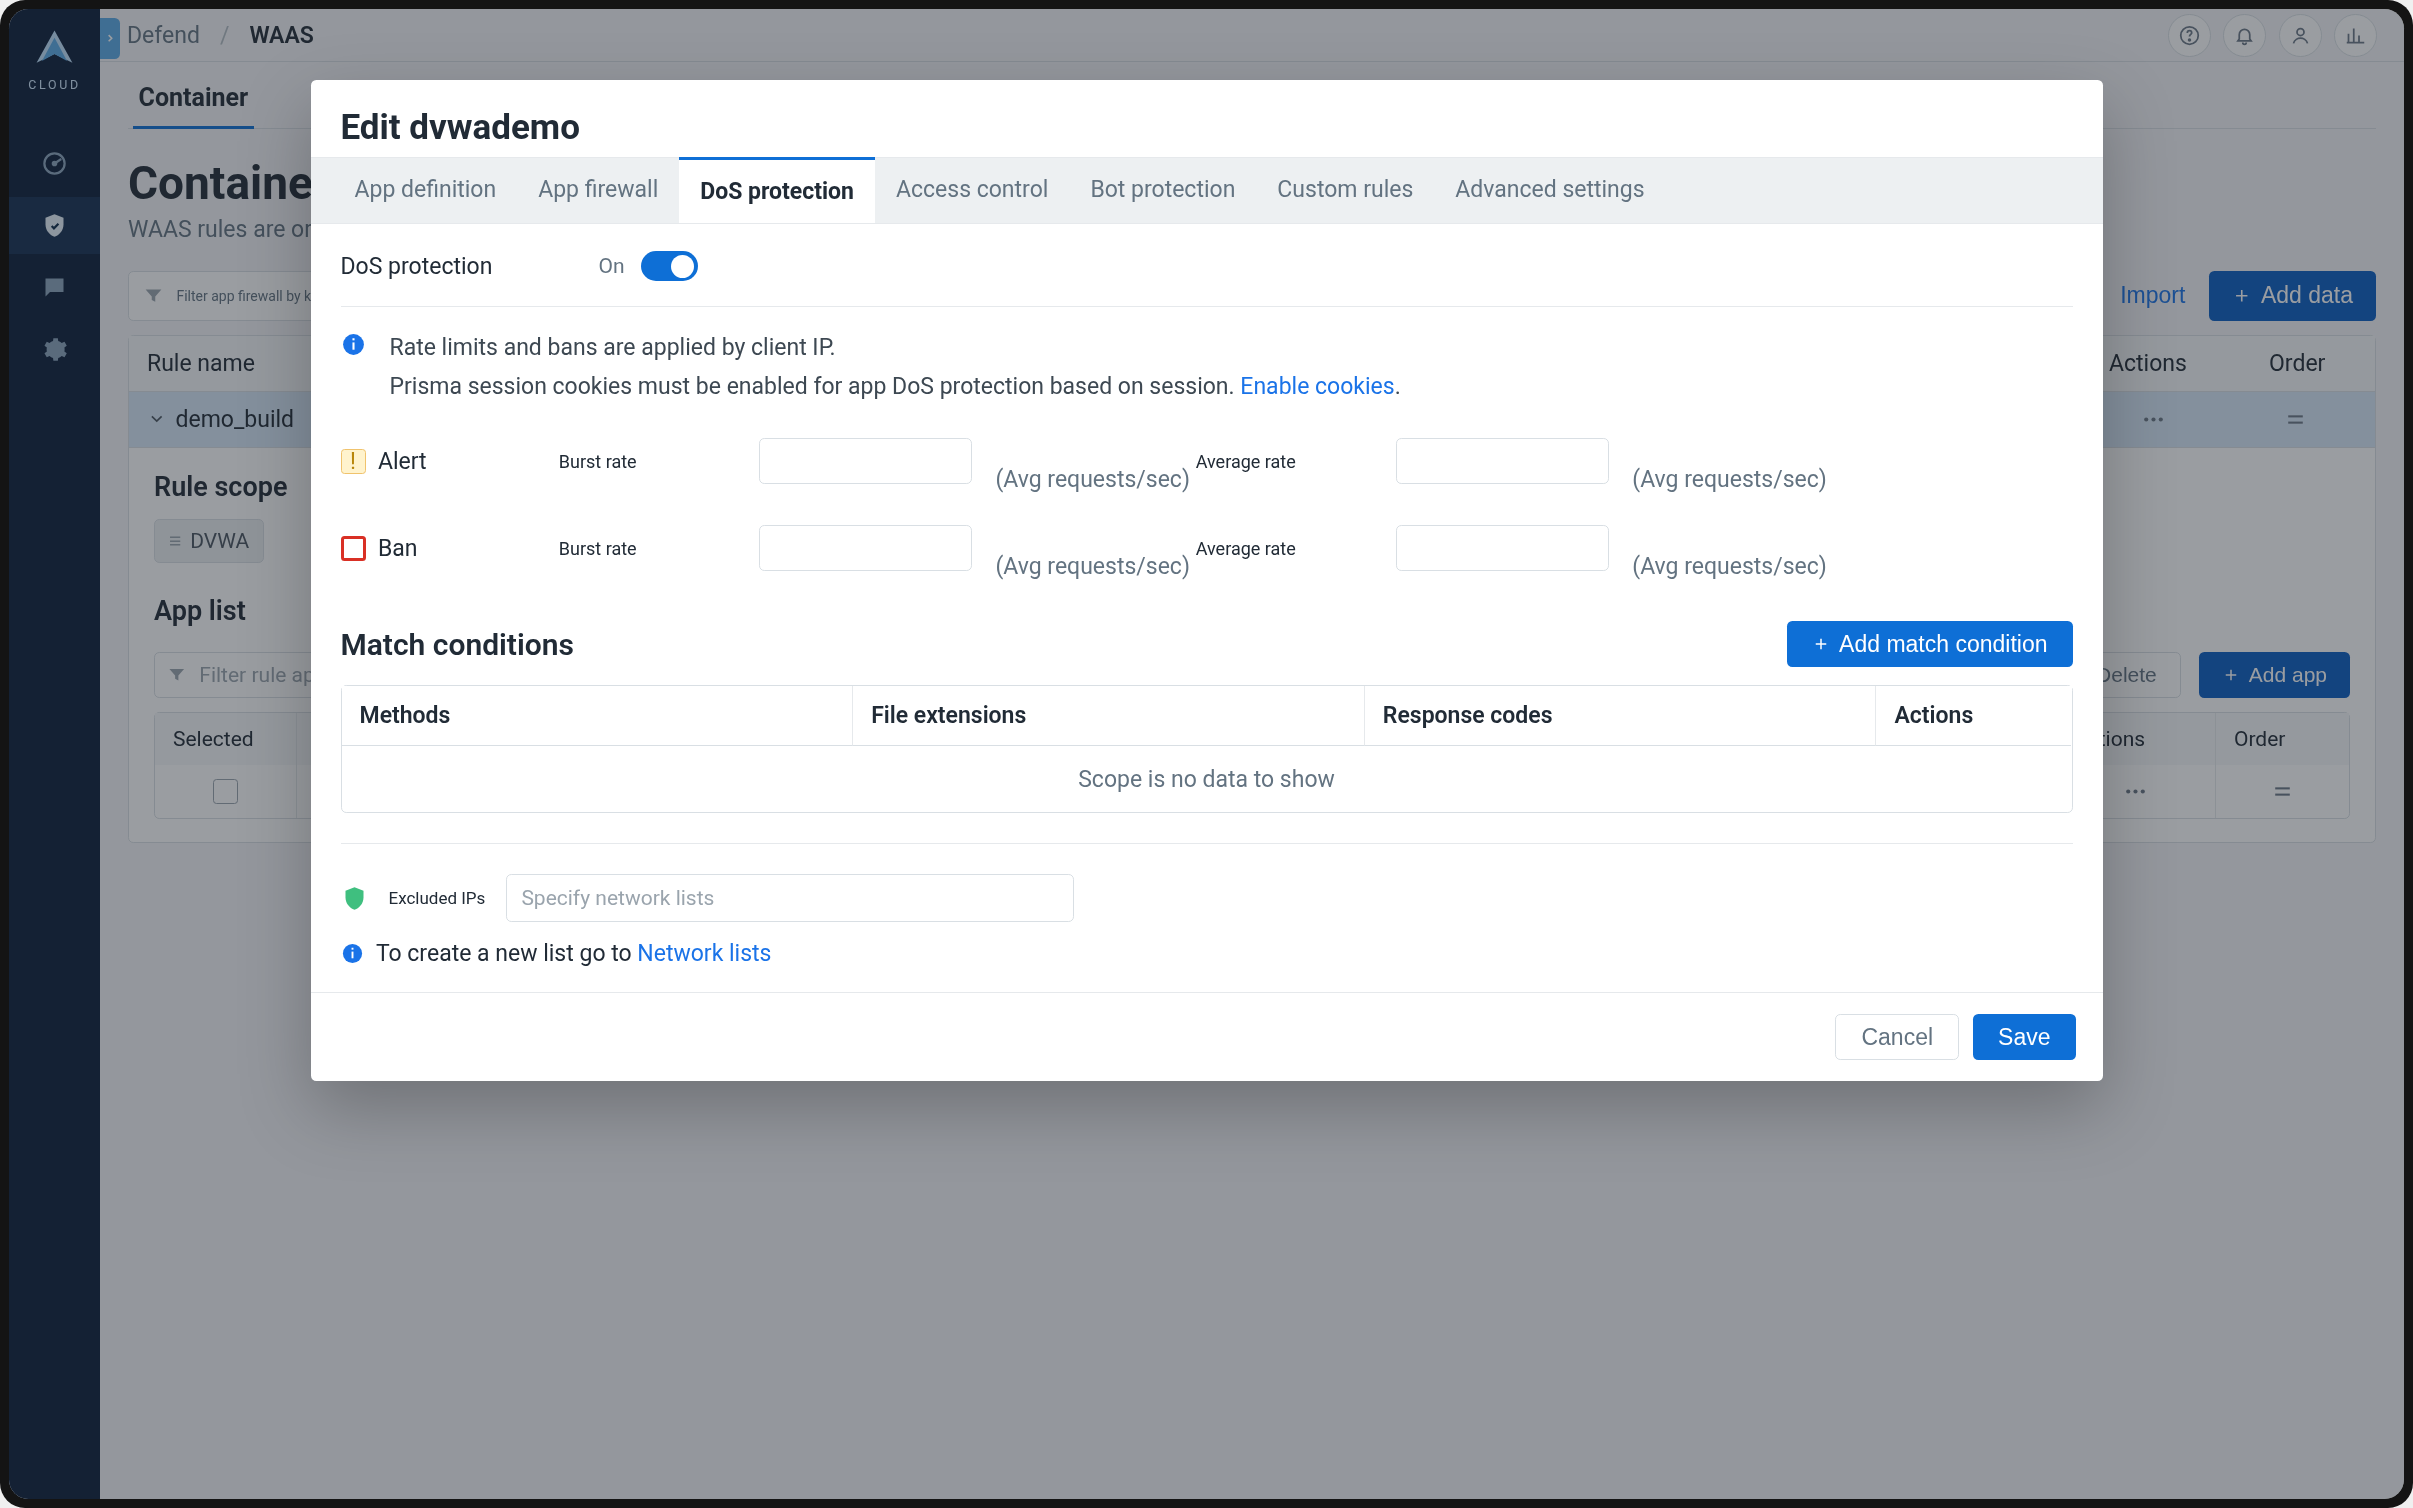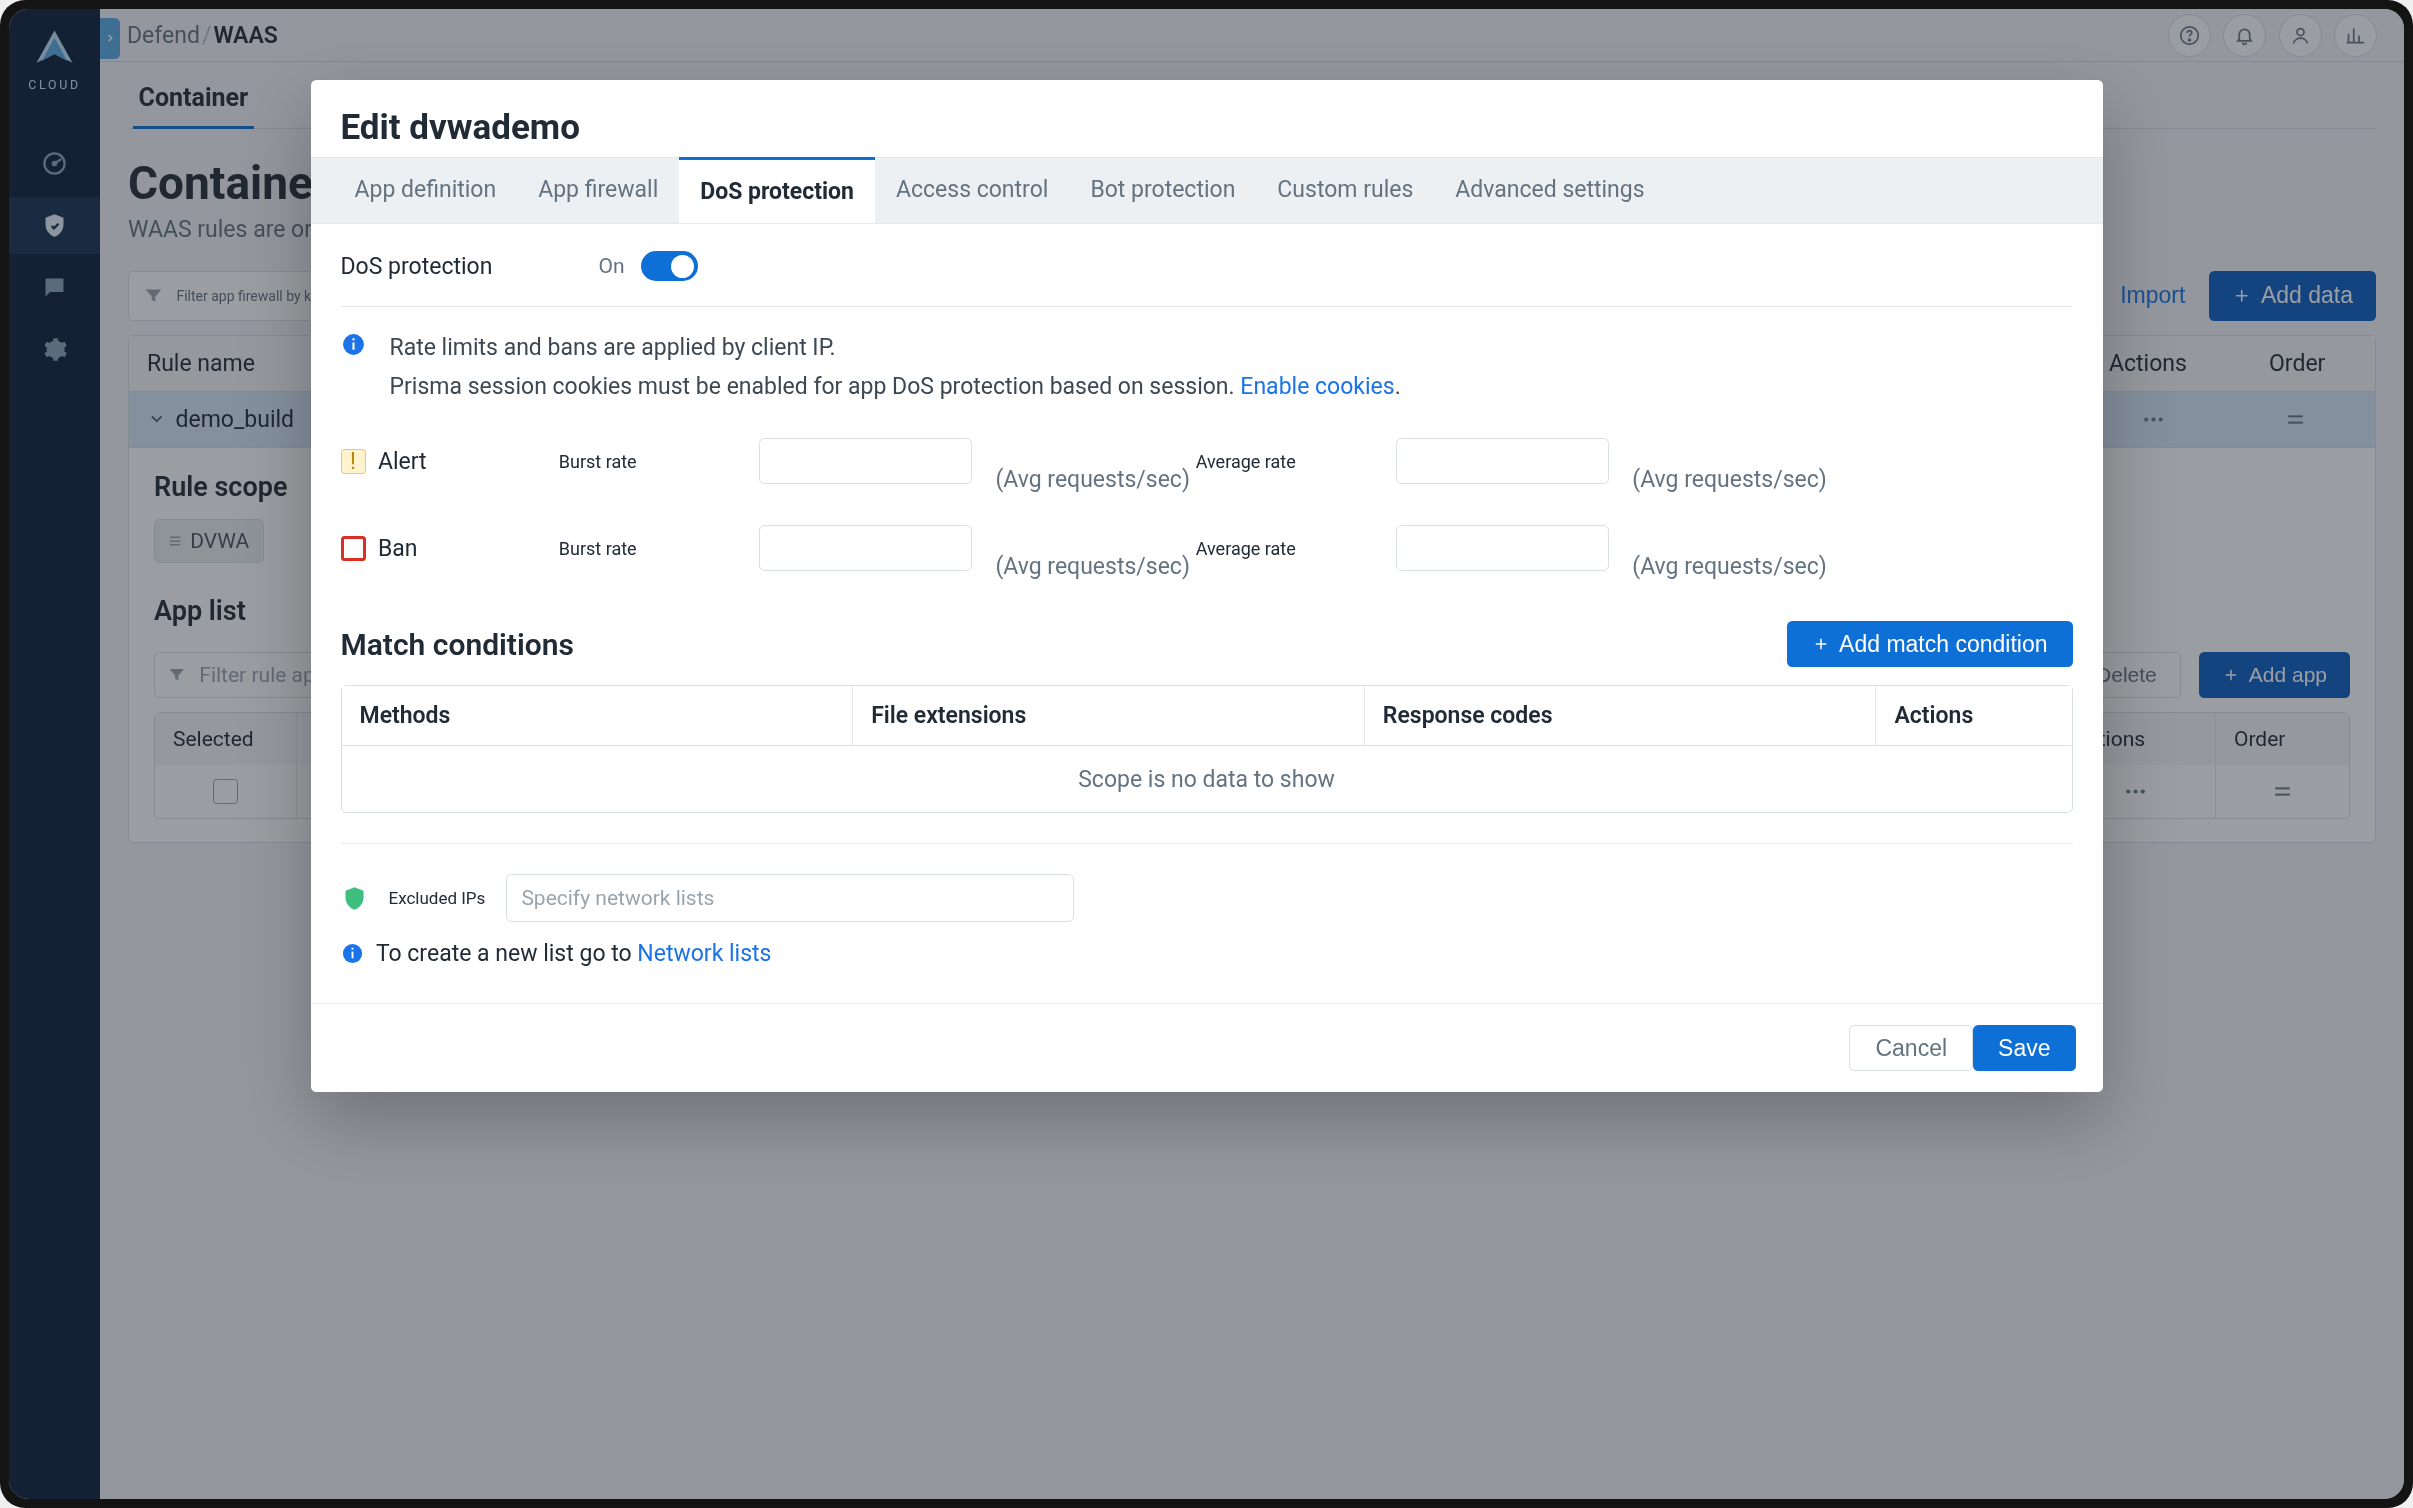--- a/index.html
+++ b/index.html
@@ -96,21 +96,21 @@
     overflow: hidden;
   }
   .topbar {
     height: 53px;
     border-bottom: 0.9px solid var(--border);
     display: flex; align-items: center;
     padding: 0 27px;
     justify-content: space-between;
     background:#fff0; 
   }
-  .crumb { color: var(--text-muted); font-size: 23px; display:flex; align-items:center; gap:2px;}
+  .crumb { color: var(--text-muted); font-size: 23px; display:flex; align-items:center; gap:20px;}
   .crumb a { color: var(--text-muted); text-decoration: none; }
   .crumb .sep { color: #b3bcc4; }
   .crumb .current { color: var(--text); font-weight: 600; }
 
   .top-icons { display:flex; gap:12.4px; }
   .circle-btn { width:43px;height:43px;border:0.9px solid var(--border); border-radius:50%; display:flex;align-items:center;justify-content:center; color:#6b7785; background:#fff; cursor:pointer;}
   .circle-btn svg{width:21px;height:21px;}
 
   .page {
     padding: 5.3px 28px 0 28px;
@@ -214,21 +214,21 @@
 
   .excl-row { display:flex; align-items:center; gap:21px; margin-top:30px; border-top:0.9px solid var(--border-light); padding-top:30px;}
   .shield { width:27px;height:27px;color:var(--green);}
   .net-input { width:568px;height:48px;border:0.9px solid var(--border); border-radius:5.3px; padding:0 14px; font-size:21px; color:#9aa4ad; display:flex;align-items:center;}
 
   .net-info { display:flex; gap:12.4px; margin-top:18px; align-items:center;}
   .net-info .i{width:23px;height:23px;color:#1a73e8;}
   .net-info span{font-size:23px;}
   .net-info a{color:var(--link);text-decoration:none;}
 
-  .modal-footer { border-top:0.9px solid var(--border-light); padding:21px 27px; display:flex; justify-content:flex-end; margin-top:11px;}
+  .modal-footer { border-top:0.9px solid var(--border-light); padding:21px 27px; display:flex; justify-content:flex-end; gap:14px;}
   .btn.small{ height:46px; font-size:23px; padding:0 25px;}
   .btn.blue{ background: var(--blue); color:#fff;}
   .btn.outline{ background:#fff; border:0.9px solid var(--border); color:var(--text-muted);}
 </style>
 </head>
 <body>
 
 <div class="device-frame">
   <div class="app-root">
 

